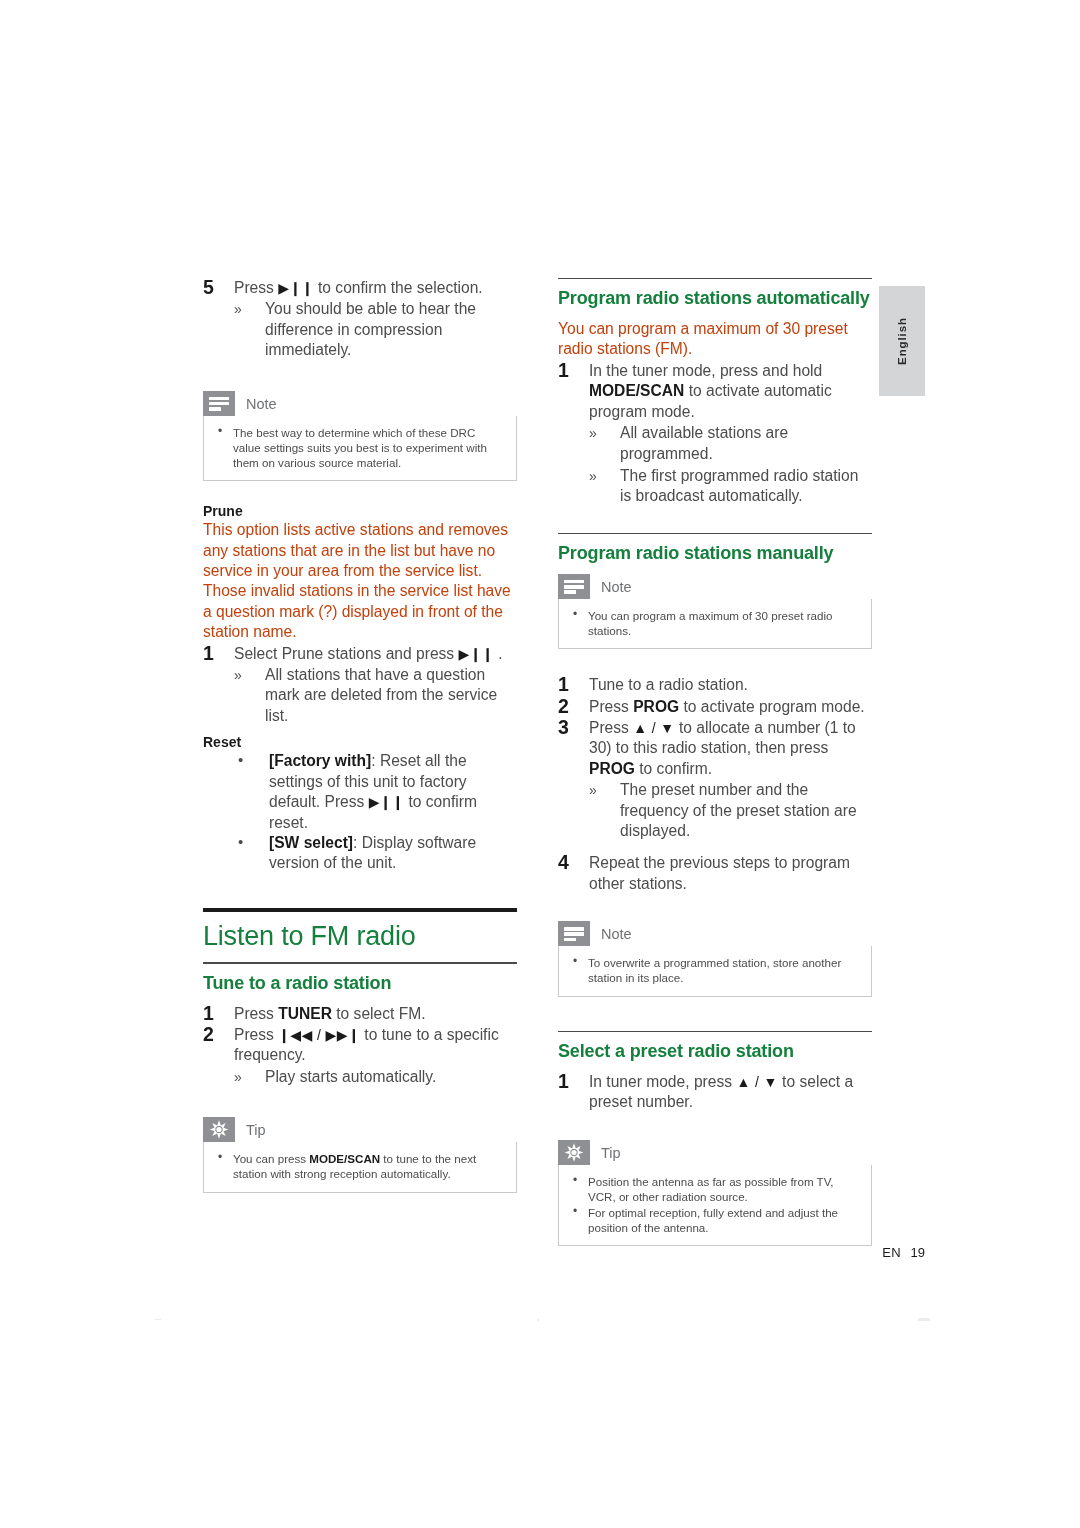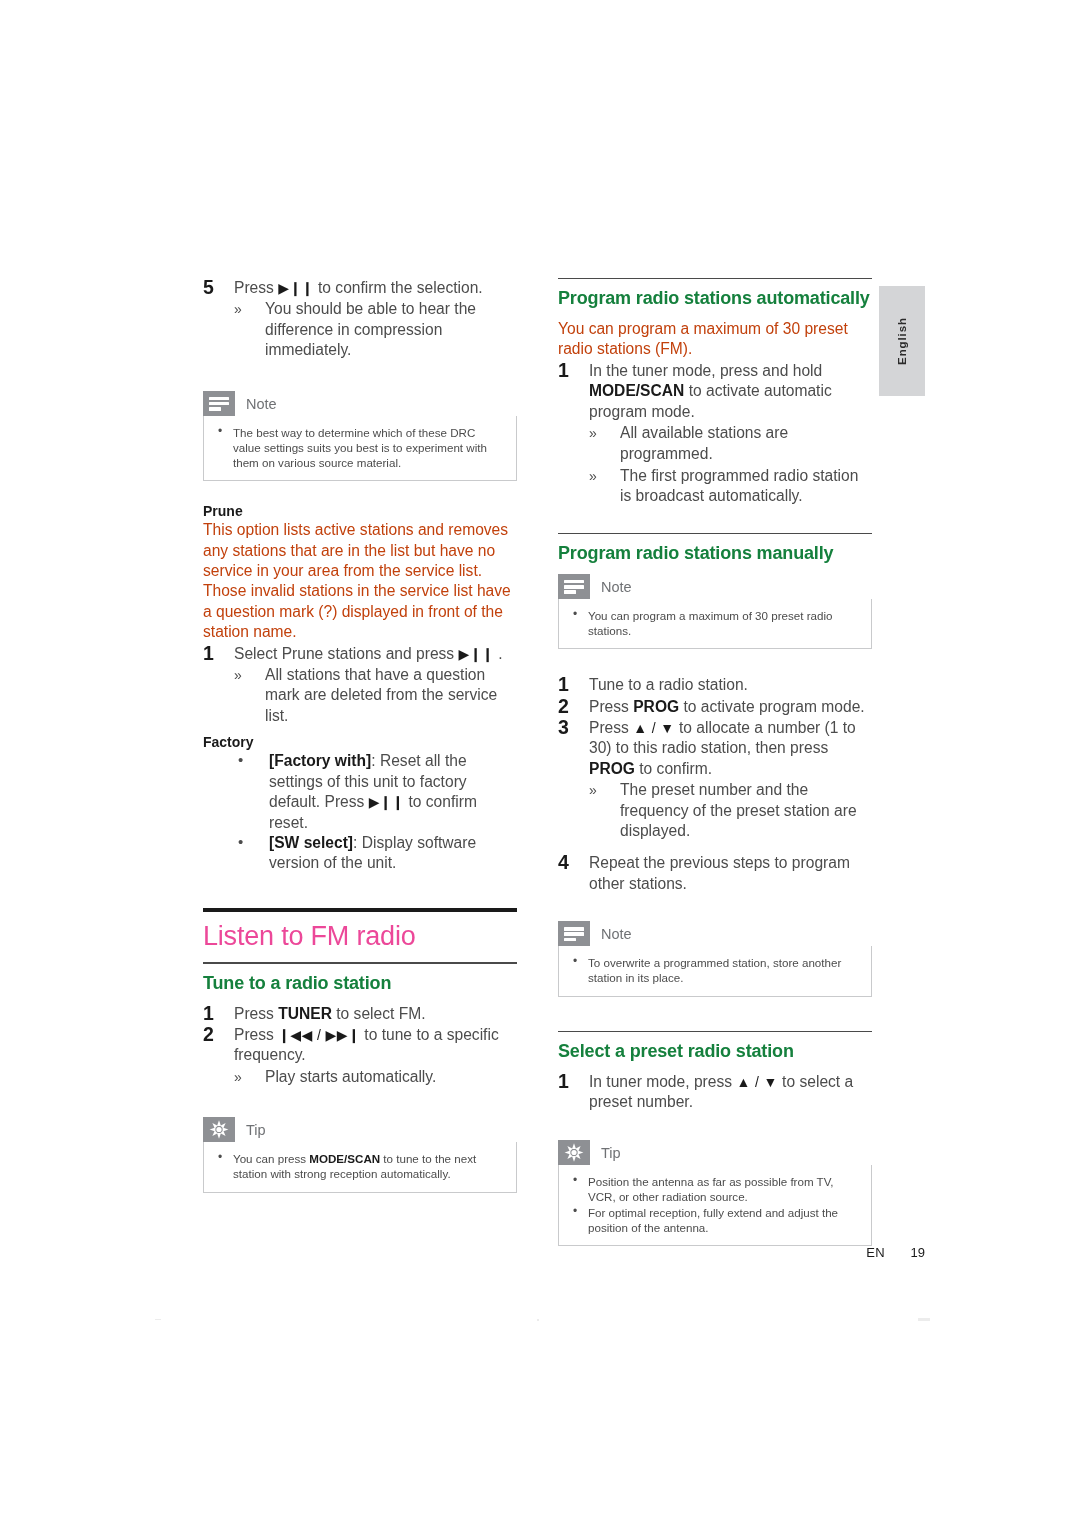--- a/index.html
+++ b/index.html
@@ -57,21 +57,21 @@
     margin: 0 0 9px 0;
   }
   .rule-thick {
     height: 4px;
     background: #1a1a1a;
     margin: 0 0 10px 0;
   }
   h1.section-title {
     font-size: 27px;
     font-weight: normal;
-    color: #ec4899;
+    color: #15803d;
     margin: 0 0 11px 0;
     letter-spacing: -0.2px;
     line-height: 1.1;
   }
   h2.sub-title {
     font-size: 18px;
     font-weight: bold;
     color: #15803d;
     margin: 0 0 10px 0;
     letter-spacing: -0.15px;
@@ -208,21 +208,21 @@
   .footer {
     position: absolute;
     left: 0; right: 0;
     top: 1245px;
     text-align: right;
     padding-right: 155px;
     font-size: 13px;
     color: #1a1a1a;
   }
   .footer .en { letter-spacing: 0.3px; }
-  .footer .pg { margin-left: 22px; text-align: right; }
+  .footer .pg { margin-left: 6px; text-align: right; }
 
   
   .crop {
     position: absolute;
     background: #ececec;
   }
   .crop.left  { left: 155px;  top: 1319px; width: 6px; height: 1px; }
   .crop.mid   { left: 537px;  top: 1319px; width: 2px; height: 2px; }
   .crop.right { left: 918px;  top: 1318px; width: 12px; height: 3px; }
 
@@ -285,21 +285,21 @@
       <span class="glyph">▶❙❙</span>
       <span>.</span>
     </div>
     <div class="result">
       <span class="chev">»</span>
       <span>All stations that have a question mark are deleted from the service list.</span>
     </div>
 
     <div class="sp8"></div>
 
-    <h3 class="micro-title">Factory</h3>
+    <h3 class="micro-title">Reset</h3>
     <p class="dot-item">
       <span class="dot">•</span>
       <b class="kbd">[Factory with]</b><span>: Reset all the settings of this unit to factory default. Press</span>
       <span class="glyph">▶❙❙</span>
       <span>to confirm reset.</span>
     </p>
     <p class="dot-item">
       <span class="dot">•</span>
       <b class="kbd">[SW select]</b><span>: Display software version of the unit.</span>
     </p>

